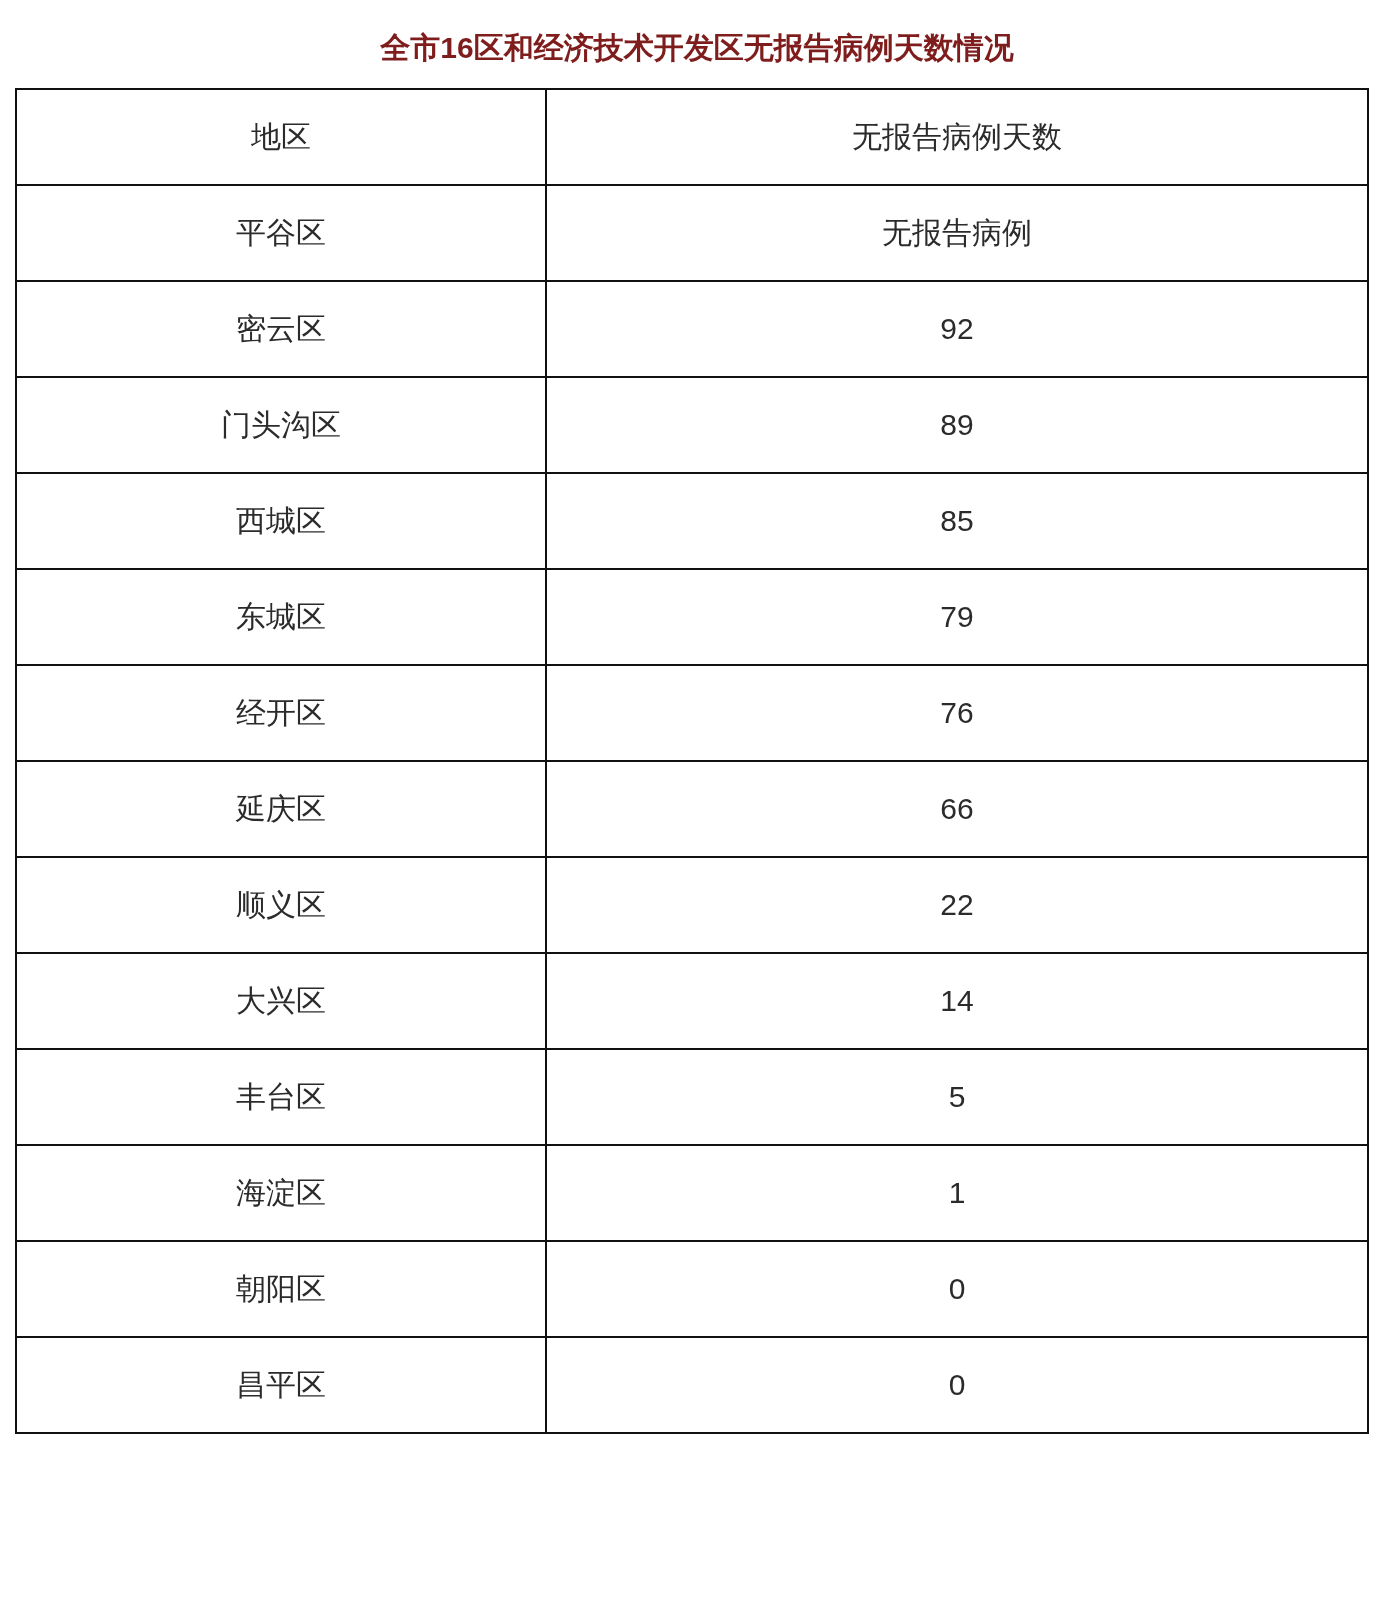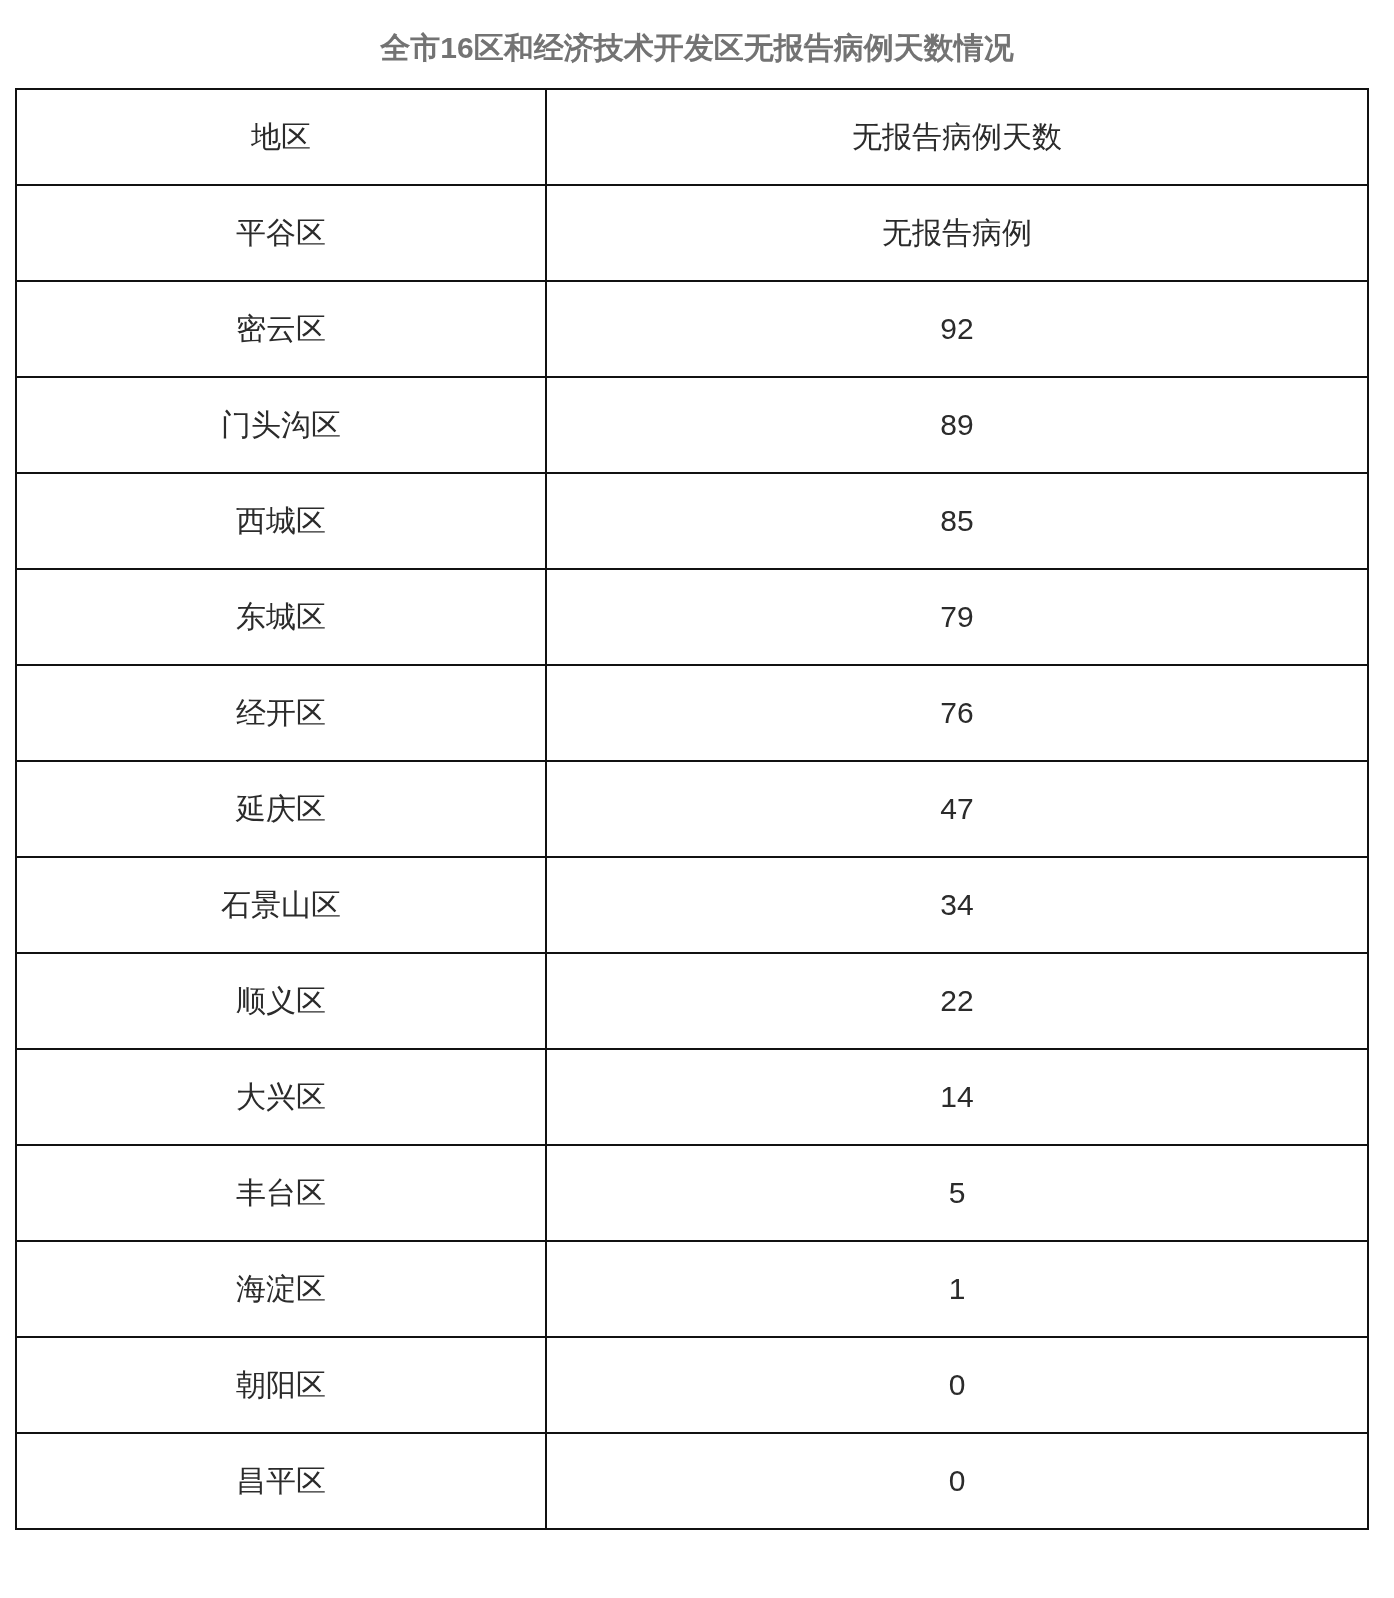--- a/index.html
+++ b/index.html
@@ -13,21 +13,21 @@
     font-family: "Liberation Sans", "DejaVu Sans", sans-serif;
     color: #2b2b2b;
     overflow: hidden;
   }
   .page-title {
     margin: 30px 14px 0 14px;
     text-align: center;
     font-size: 30px;
     line-height: 36px;
     font-weight: 700;
-    color: #737373;
+    color: #7f1d1d;
   }
   table.days-table {
     border-collapse: collapse;
     table-layout: fixed;
     margin: 22px 0 0 15px;
     width: 1354px;
   }
   table.days-table th,
   table.days-table td {
     box-sizing: border-box;
@@ -86,28 +86,24 @@
     <td>79</td>
   </tr>
 
   <tr>
     <td>经开区</td>
     <td>76</td>
   </tr>
 
   <tr>
     <td>延庆区</td>
-    <td>47</td>
+    <td>66</td>
   </tr>
 
 
-  <tr>
-    <td>石景山区</td>
-    <td>34</td>
-  </tr>
 
 
   <tr>
     <td>顺义区</td>
     <td>22</td>
   </tr>
 
   <tr>
     <td>大兴区</td>
     <td>14</td>

